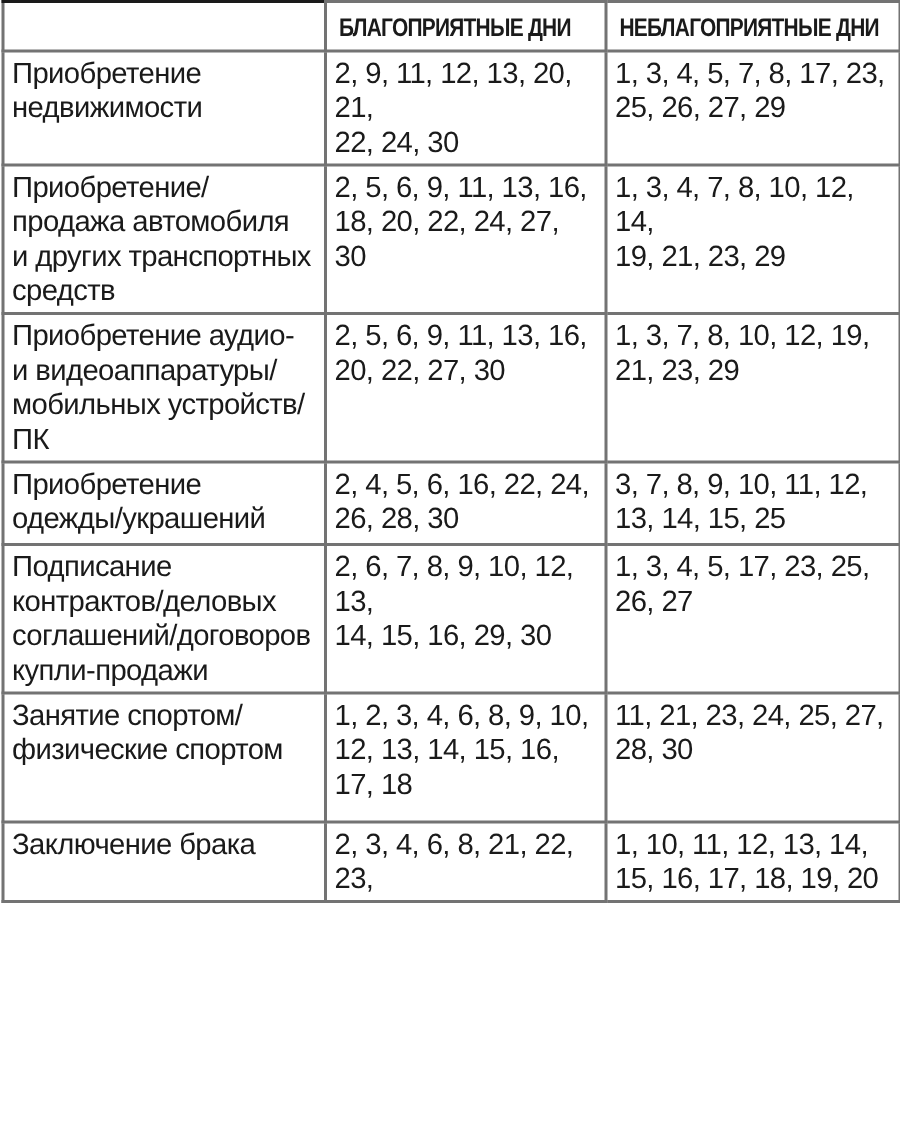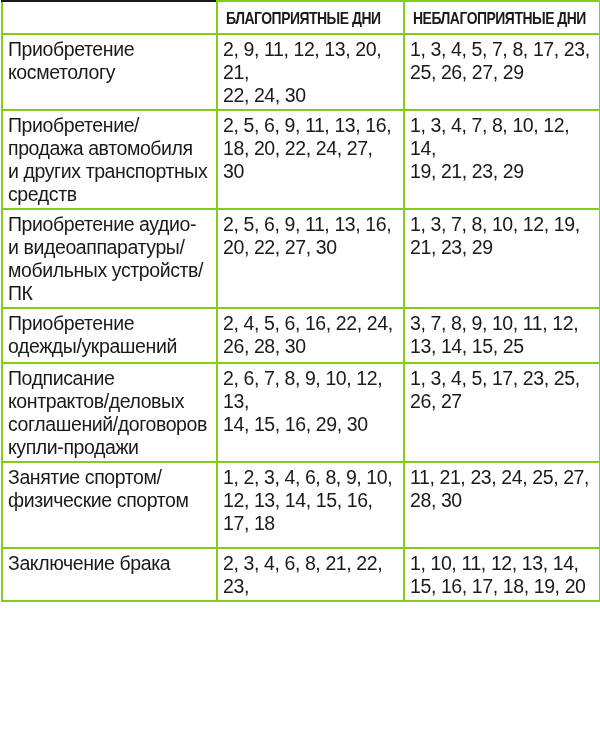--- a/index.html
+++ b/index.html
@@ -1,18 +1,18 @@
 <!DOCTYPE html>
 <html><head>
 <meta charset="utf-8">
 <style>
   html, body { margin:0; padding:0; background:#ffffff; }
   body { width:600px; height:749px; overflow:hidden; font-family:"Liberation Sans", sans-serif; color:#1a1a1a; }
   table { border-collapse:collapse; width:598px; margin-left:1px; table-layout:fixed; }
-  td, th { border:2px solid #84cc16; vertical-align:top; padding:3px 6px 2px 5px; font-size:19.5px; line-height:23px; font-weight:normal; text-align:left; }
+  td, th { border:2px solid #737373; vertical-align:top; padding:3px 6px 2px 5px; font-size:19.5px; line-height:23px; font-weight:normal; text-align:left; }
   th { font-family:"Liberation Sans Narrow","Liberation Sans", sans-serif; font-weight:bold; font-size:17px; letter-spacing:-0.6px; transform-origin:left center; padding:5px 6px 3px 8px; }
   th .hdr { display:inline-block; transform:scaleX(0.82); transform-origin:left center; white-space:nowrap; }
   td .txt { display:block; letter-spacing:-0.4px; }
   col.c1 { width:215px; } col.c2 { width:187px; } col.c3 { width:196px; }
   thead th:first-child { border-top:2px solid #1a1a1a; }
 </style>
 </head>
 <body>
 
 <table>
@@ -25,21 +25,21 @@
     <tr style="height:30px;">
       <th><span class="hdr"></span></th>
       <th><span class="hdr">БЛАГОПРИЯТНЫЕ ДНИ</span></th>
       <th><span class="hdr">НЕБЛАГОПРИЯТНЫЕ ДНИ</span></th>
     </tr>
   </thead>
   <tbody id="tbody">
       <tr style="height: 55px;">
         <td>
           <span class="txt">Приобретение</span>
-          <span class="txt">косметологу</span>
+          <span class="txt">недвижимости</span>
         </td>
         <td>
           <span class="txt">2, 9, 11, 12, 13, 20, 21,</span>
           <span class="txt">22, 24, 30</span>
         </td>
         <td>
           <span class="txt">1, 3, 4, 5, 7, 8, 17, 23,</span>
           <span class="txt">25, 26, 27, 29</span>
         </td>
       </tr>

